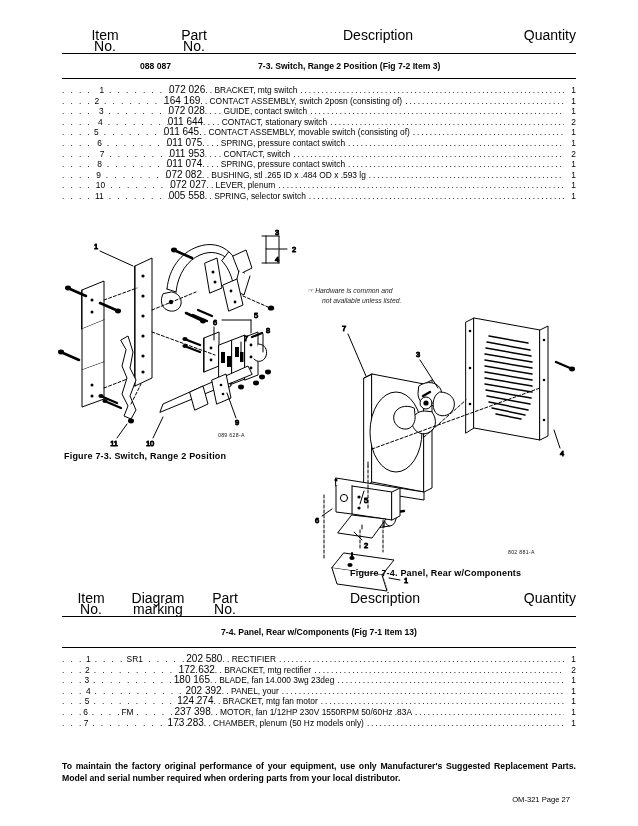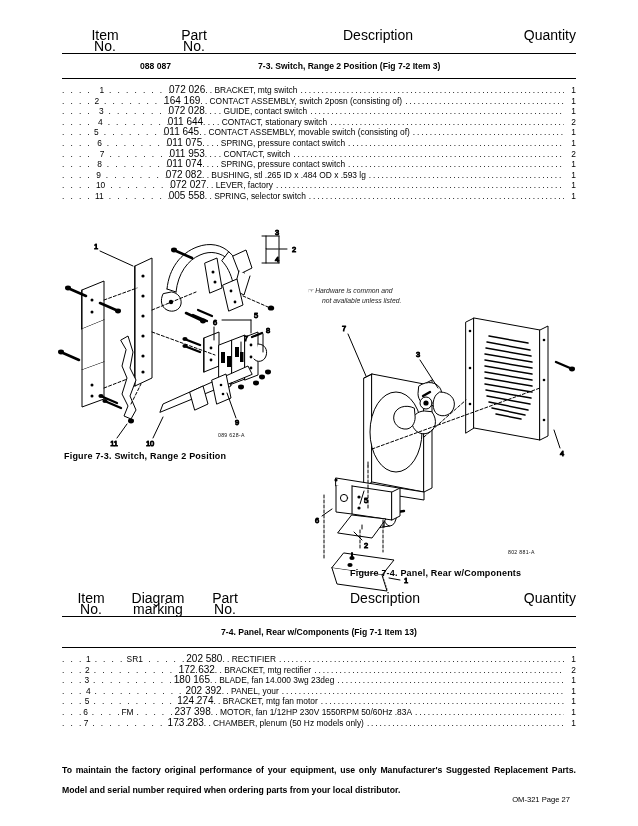--- a/index.html
+++ b/index.html
@@ -183,21 +183,21 @@
     fill: #000;
   }
 
   .footer-note {
     position: absolute;
     left: 62px;
     top: 760px;
     width: 514px;
     font-size: 8.7px;
     font-weight: bold;
-    line-height: 20px;
+    line-height: 12px;
     text-align: justify;
   }
   .page-id {
     position: absolute;
     right: 68px;
     top: 795px;
     font-size: 7.6px;
   }
 </style>
 </head>
@@ -302,21 +302,21 @@
           <span class="partno">072 082</span>
           <span class="desc"> . . BUSHING, stl .265 ID x .484 OD x .593 lg </span>
           <span class="dots">..........................................................................................</span>
           <span class="qty">1</span>
         </div>
         <div class="prow">
           <span class="lead lead-a">. . . .</span>
           <span class="itemno">10</span>
           <span class="lead lead-b">. . . . . . . .</span>
           <span class="partno">072 027</span>
-          <span class="desc"> . . LEVER, factory </span>
+          <span class="desc"> . . LEVER, plenum </span>
           <span class="dots">..........................................................................................</span>
           <span class="qty">1</span>
         </div>
         <div class="prow">
           <span class="lead lead-a">. . . .</span>
           <span class="itemno">11</span>
           <span class="lead lead-b">. . . . . . . .</span>
           <span class="partno">005 558</span>
           <span class="desc"> . . SPRING, selector switch </span>
           <span class="dots">..........................................................................................</span>

